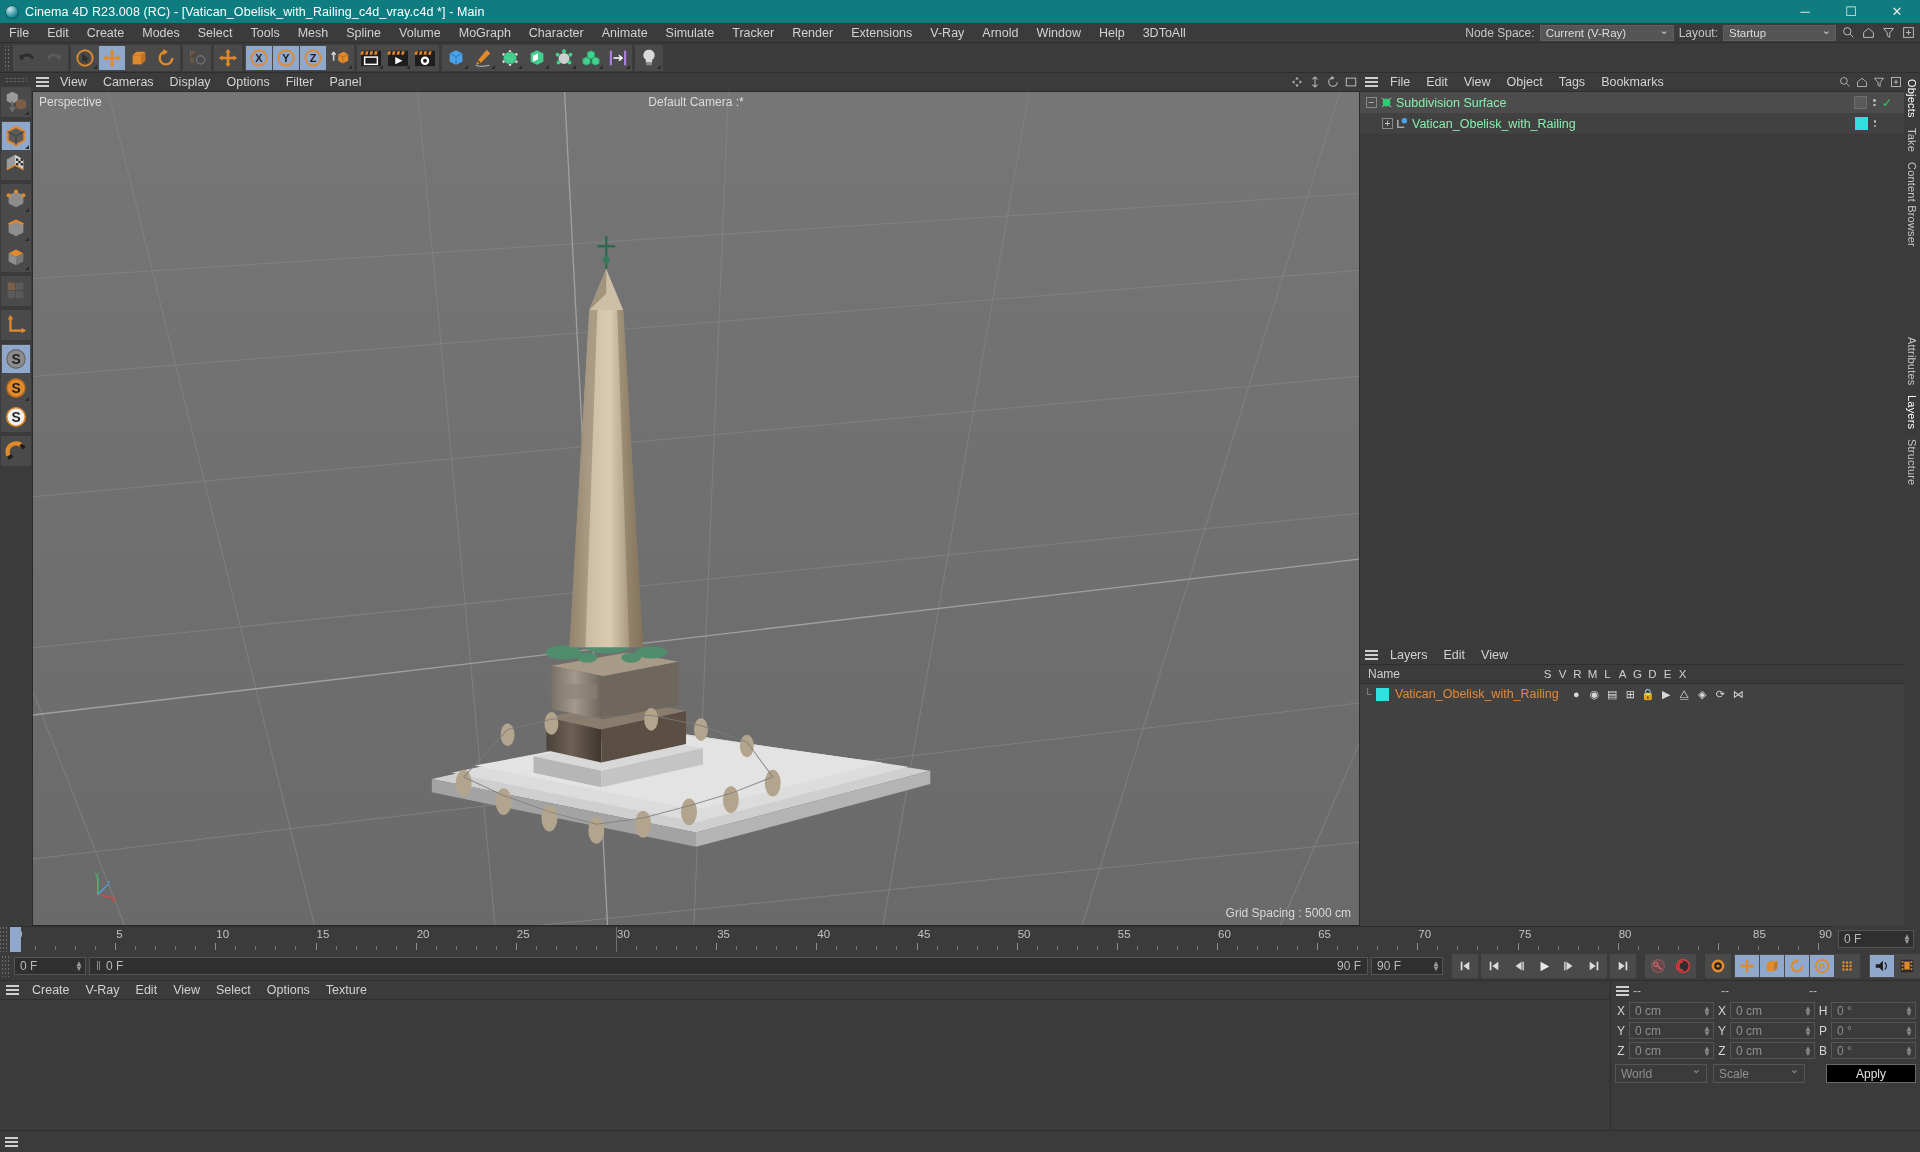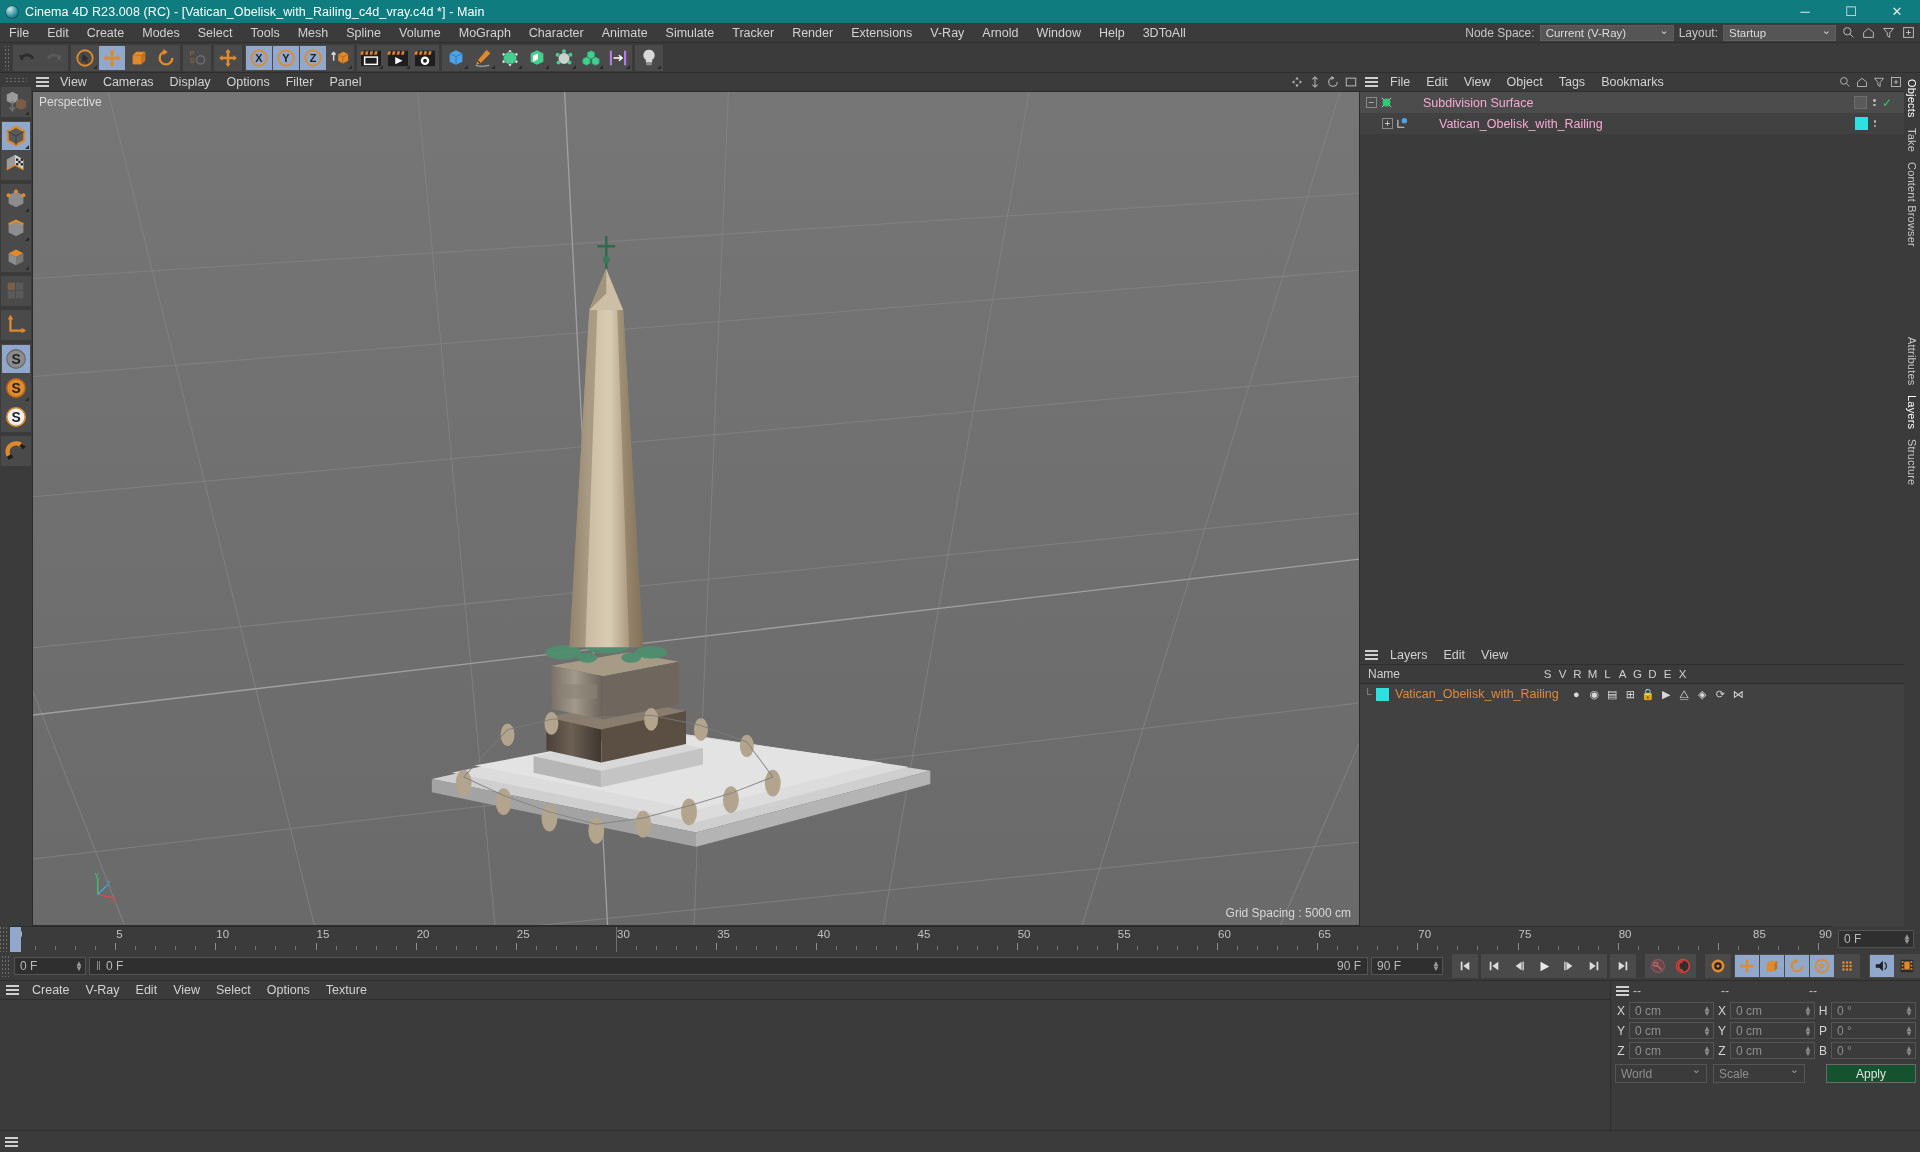--- a/index.html
+++ b/index.html
@@ -89,21 +89,21 @@
   .pnl-head { height:19px; background:#3b3b3b; display:flex; align-items:center; flex:0 0 19px;
         border-bottom:1px solid #2e2e2e;}
   .pnl-head .hamb{width:22px;height:19px;display:flex;align-items:center;justify-content:center;}
   .pnl-menu{padding:0 8px;font-size:12.5px;color:#d2d2d2;height:19px;line-height:19px;}
   .pnl-head .sp{flex:1;}
   .pnl-head .hicon{width:17px;height:19px;display:flex;align-items:center;justify-content:center;color:#b9b9b9;}
 
   .objtree { background:#414141; flex:1; overflow:hidden; }
   .objrow { height:21px; display:flex; align-items:center; padding-left:6px; gap:3px; font-size:12.5px; }
   .objrow.sel { background:#4c4c4c; }
-  .objrow .name{color:#f9a8d4; white-space:nowrap;margin-left:27px;}
+  .objrow .name{color:#86efac; white-space:nowrap;}
   .expander{width:11px;height:11px;border:1px solid #8a8a8a;display:inline-flex;align-items:center;
         justify-content:center;font-size:10px;line-height:9px;color:#cfcfcf;background:transparent;}
   .objicons{margin-left:auto;display:flex;align-items:center;gap:6px;padding-right:12px;}
   .tagbox{width:13px;height:13px;border:1px solid #6e6e6e;background:#5a5a5a;}
   .dots2{display:flex;flex-direction:column;gap:2px;}
   .dots2 i{width:2.5px;height:2.5px;background:#b4b4b4;display:block;border-radius:50%;}
   .swatch{width:13px;height:13px;background:#2ee0e0;}
 
   .objtree-spacer{flex:1;background:#3b3b3b;}
 
@@ -169,21 +169,21 @@
   .co-grid{padding:2px 4px 0 4px;display:flex;flex-direction:column;gap:3px;}
   .co-line{display:flex;gap:2px;align-items:center;}
   .co-lbl{width:12px;text-align:center;font-size:12px;color:#d4d4d4;}
   .co-in{flex:1;background:#3b3b3b;border:1px solid #555;height:17px;display:flex;align-items:center;
         padding:0 2px 0 5px;font-size:12px;color:#8f8f8f;}
   .co-in .spin{margin-left:auto;display:flex;flex-direction:column;line-height:5px;color:#8a8a8a;font-size:8px;}
   .co-foot{display:flex;gap:6px;padding:5px 4px;align-items:center;}
   .co-sel{width:92px;background:#3b3b3b;border:1px solid #555;height:19px;display:flex;align-items:center;
         padding:0 5px;font-size:12px;color:#8f8f8f;position:relative;}
   .co-sel::after{content:"⌄";position:absolute;right:5px;top:-2px;font-size:11px;color:#9a9a9a;}
-  .co-apply{margin-left:auto;width:90px;height:19px;background:#14532d;border:1px solid #6a6a6a;
+  .co-apply{margin-left:auto;width:90px;height:19px;background:#000000;border:1px solid #6a6a6a;
         display:flex;align-items:center;justify-content:center;font-size:12px;color:#e2e2e2;}
 
   .statusbar{height:22px;display:flex;align-items:center;background:#3b3b3b;border-top:1px solid #2e2e2e;
         flex:0 0 22px;}
   .statusbar .hamb{width:22px;height:22px;display:flex;align-items:center;justify-content:center;}
   .statusbar .txt{font-size:12px;color:#c9c9c9;}
 
   .hamb-g{display:block;width:13px;height:10px;
         background:linear-gradient(#cfcfcf 0 2px, transparent 2px 4px) 0 0/100% 4px repeat;}
 </style>
@@ -749,20 +749,21 @@
             <g stroke="#7b7b7b" stroke-width="1" opacity="0.8" fill="none">
               <path d="M432 666 L472 684 L518 700 L565 712 L612 706 L658 694 L700 682 L742 666"></path>
               <path d="M476 620 L520 610 L620 606 L670 616 L716 632"></path>
               <path d="M432 666 L476 620"></path>
                 <path d="M742 666 L716 632"></path>
             </g>
           </g>
         </svg>
 
         <div class="vp-label-l">Perspective</div>
+        <div class="vp-label-c">Default Camera :*</div>
         <div class="vp-grid-spacing">Grid Spacing : 5000 cm</div>
 
         <svg class="axisgiz" viewBox="0 0 40 40">
           <line x1="8" y1="30" x2="8" y2="10" stroke="#43cf6e" stroke-width="1.4"></line>
           <line x1="8" y1="30" x2="26" y2="34" stroke="#e04848" stroke-width="1.4"></line>
           <line x1="8" y1="30" x2="18" y2="20" stroke="#4da3e8" stroke-width="1.4"></line>
           <text x="4" y="10" font-size="8" fill="#43cf6e" font-family="Liberation Sans">Y</text>
           <text x="18" y="20" font-size="8" fill="#4da3e8" font-family="Liberation Sans">Z</text>
           <text x="24" y="39" font-size="8" fill="#e04848" font-family="Liberation Sans">X</text>
         </svg>

